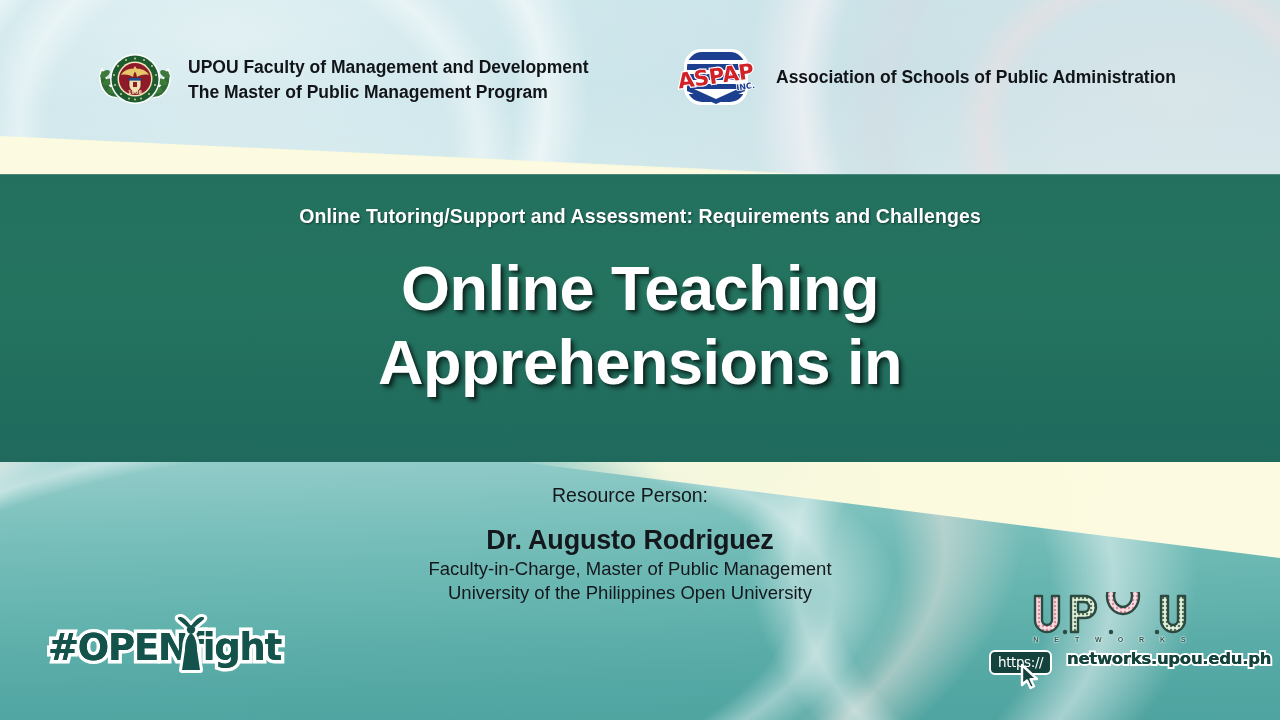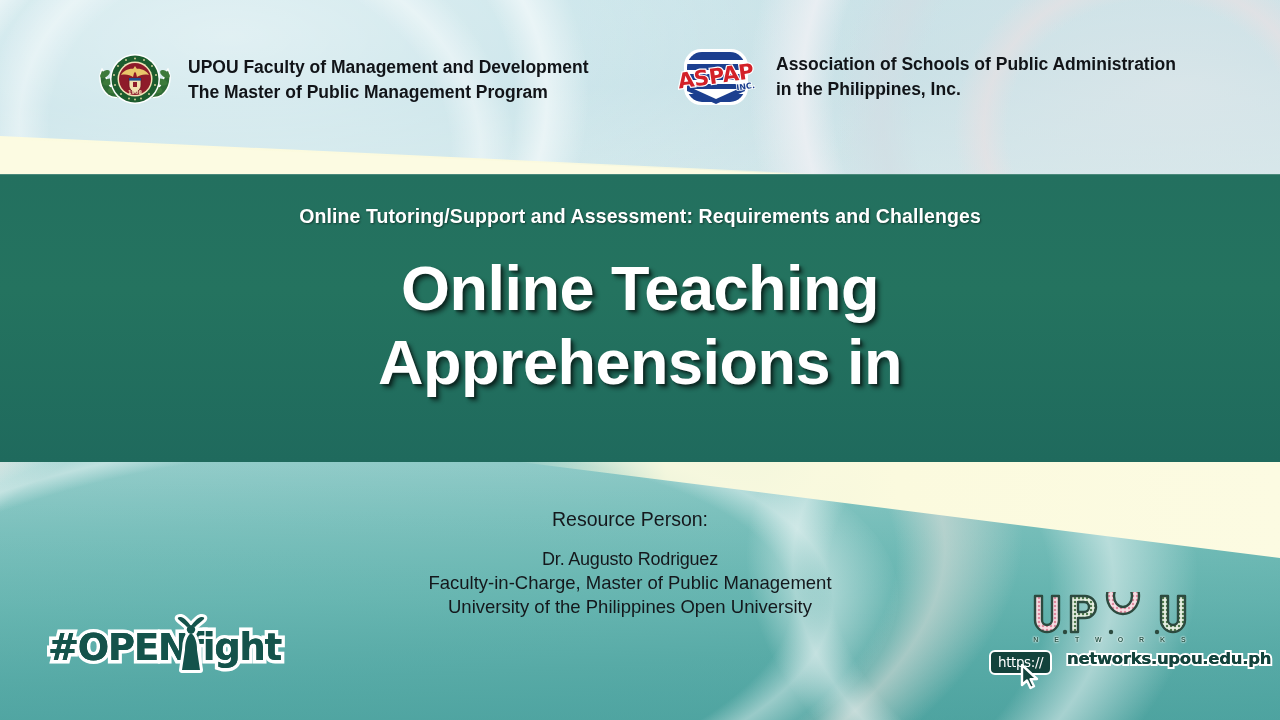--- a/index.html
+++ b/index.html
@@ -88,23 +88,23 @@
   .hdr-left{left:96px;top:47px;}
   .hdr-right{left:678px;top:47px;}
   .hdr-text{font-size:17.5px;font-weight:bold;color:#111418;line-height:1.42;white-space:nowrap;}
 
   
   .up-seal{position:relative;width:78px;height:66px;flex:0 0 78px;}
   
   .aspap{position:relative;width:84px;height:60px;flex:0 0 84px;}
 
   
-  .rp{position:absolute;left:0;top:484px;width:1260px;text-align:center;color:#14181c;margin-top:24px;}
+  .rp{position:absolute;left:0;top:484px;width:1260px;text-align:center;color:#14181c;}
   .rp-label{font-size:19.5px;font-weight:normal;}
-  .rp-name{font-size:18px;font-weight:normal;margin-top:18px;letter-spacing:-.2px;text-align:center;}
+  .rp-name{font-size:27px;font-weight:bold;margin-top:18px;letter-spacing:-.2px;text-align:center;}
   .rp-line{font-size:18.5px;font-weight:normal;margin-top:2px;}
 
   
   .openfight{position:absolute;left:48px;top:612px;width:200px;height:66px;}
   .of-text{
     position:absolute;left:0;top:14px;width:200px;
     font-size:37px;font-weight:bold;color:#14534b;letter-spacing:-1.2px;
     -webkit-text-stroke:7px #ffffff;paint-order:stroke fill;
     font-family:"DejaVu Sans", sans-serif;
   }
@@ -236,21 +236,20 @@
         <path d="M9 38 h58 v6 l-29 13 l-29 -13 z" fill="#1c3f8f"></path>
         <path d="M16 42 h44 l-22 10 z" fill="#ffffff"></path>
         <g transform="rotate(-8 40 30)">
           <text x="38" y="36" font-size="21" font-weight="bold" text-anchor="middle" font-family="DejaVu Sans, sans-serif" fill="#d32128" stroke="#ffffff" stroke-width="2.4" paint-order="stroke">ASPAP</text>
         </g>
         <text x="68" y="42" font-size="8" font-weight="bold" text-anchor="middle" font-family="DejaVu Sans, sans-serif" fill="#1c3f8f" stroke="#ffffff" stroke-width="1.6" paint-order="stroke" transform="rotate(-8 68 42)">INC.</text>
       </svg>
     </div>
     <div class="hdr-text">
       <div>Association of Schools of Public Administration</div>
-      <div>in the Philippines, Inc.</div>
     </div>
   </div>
 
   <div class="band">
     <div class="band-sub">Online Tutoring/Support and Assessment: Requirements and Challenges</div>
     <div class="band-title">
       <div>Online Teaching</div>
       <div>Apprehensions in</div>
     </div>
   </div>

